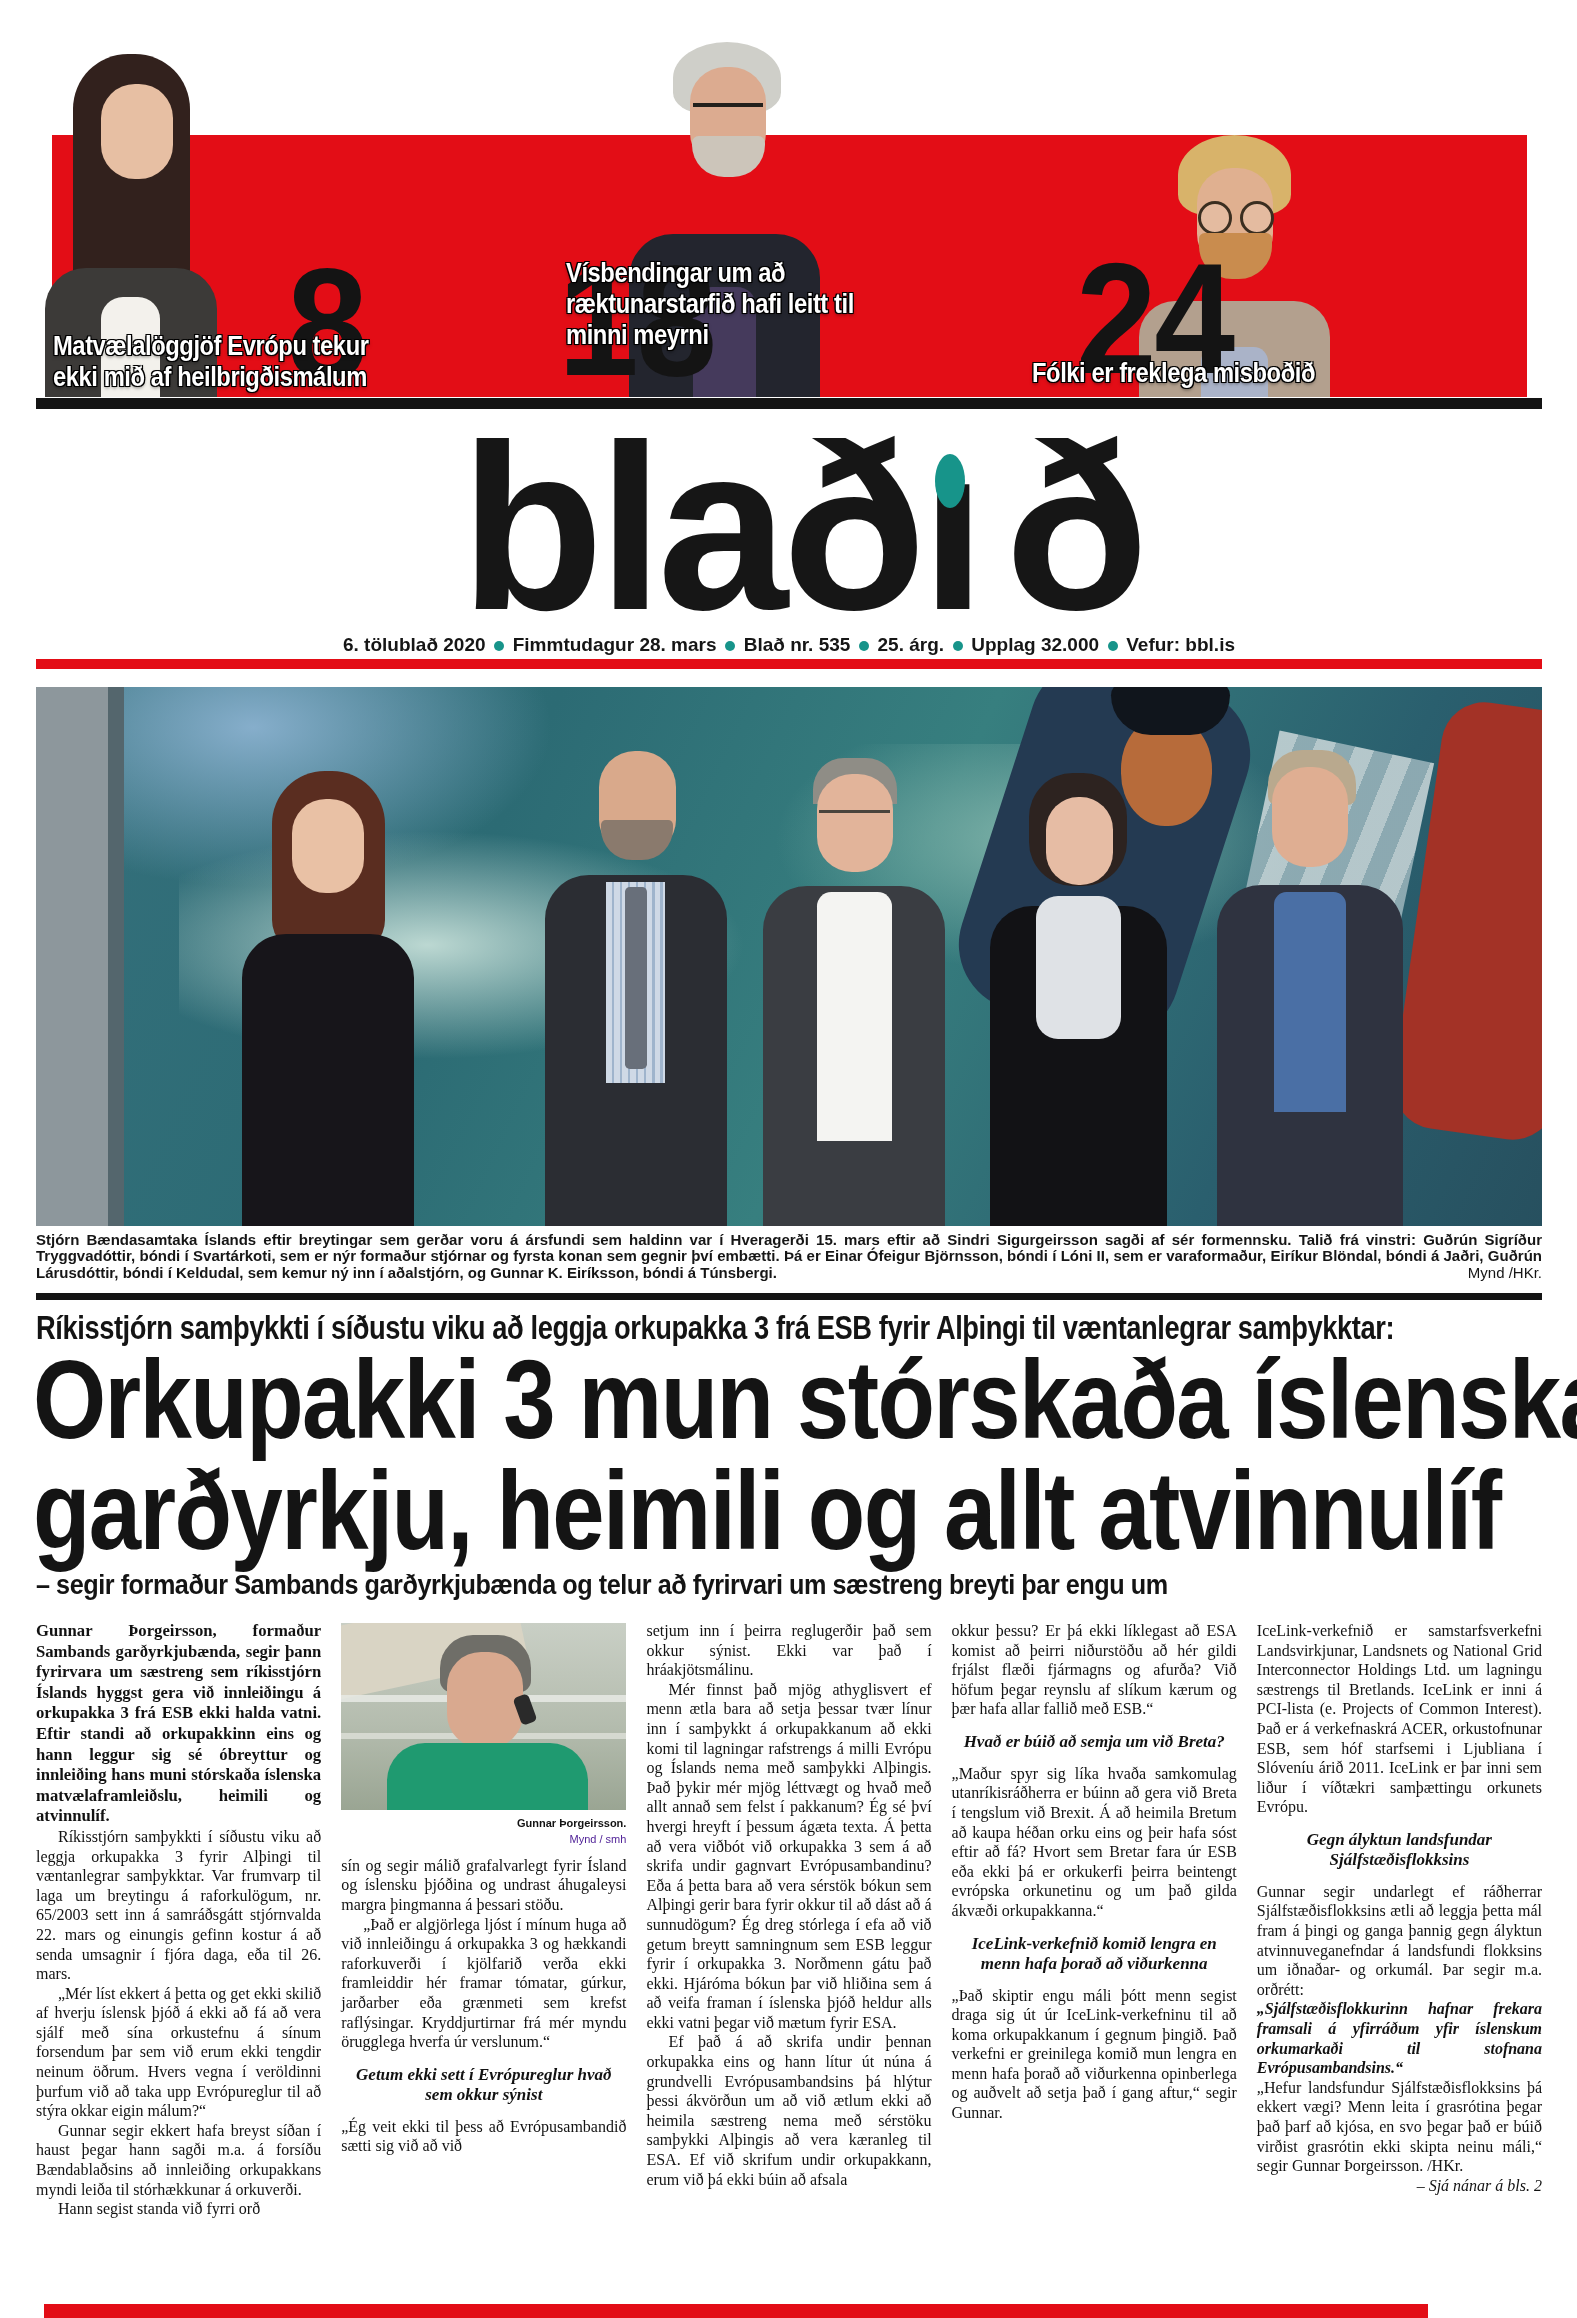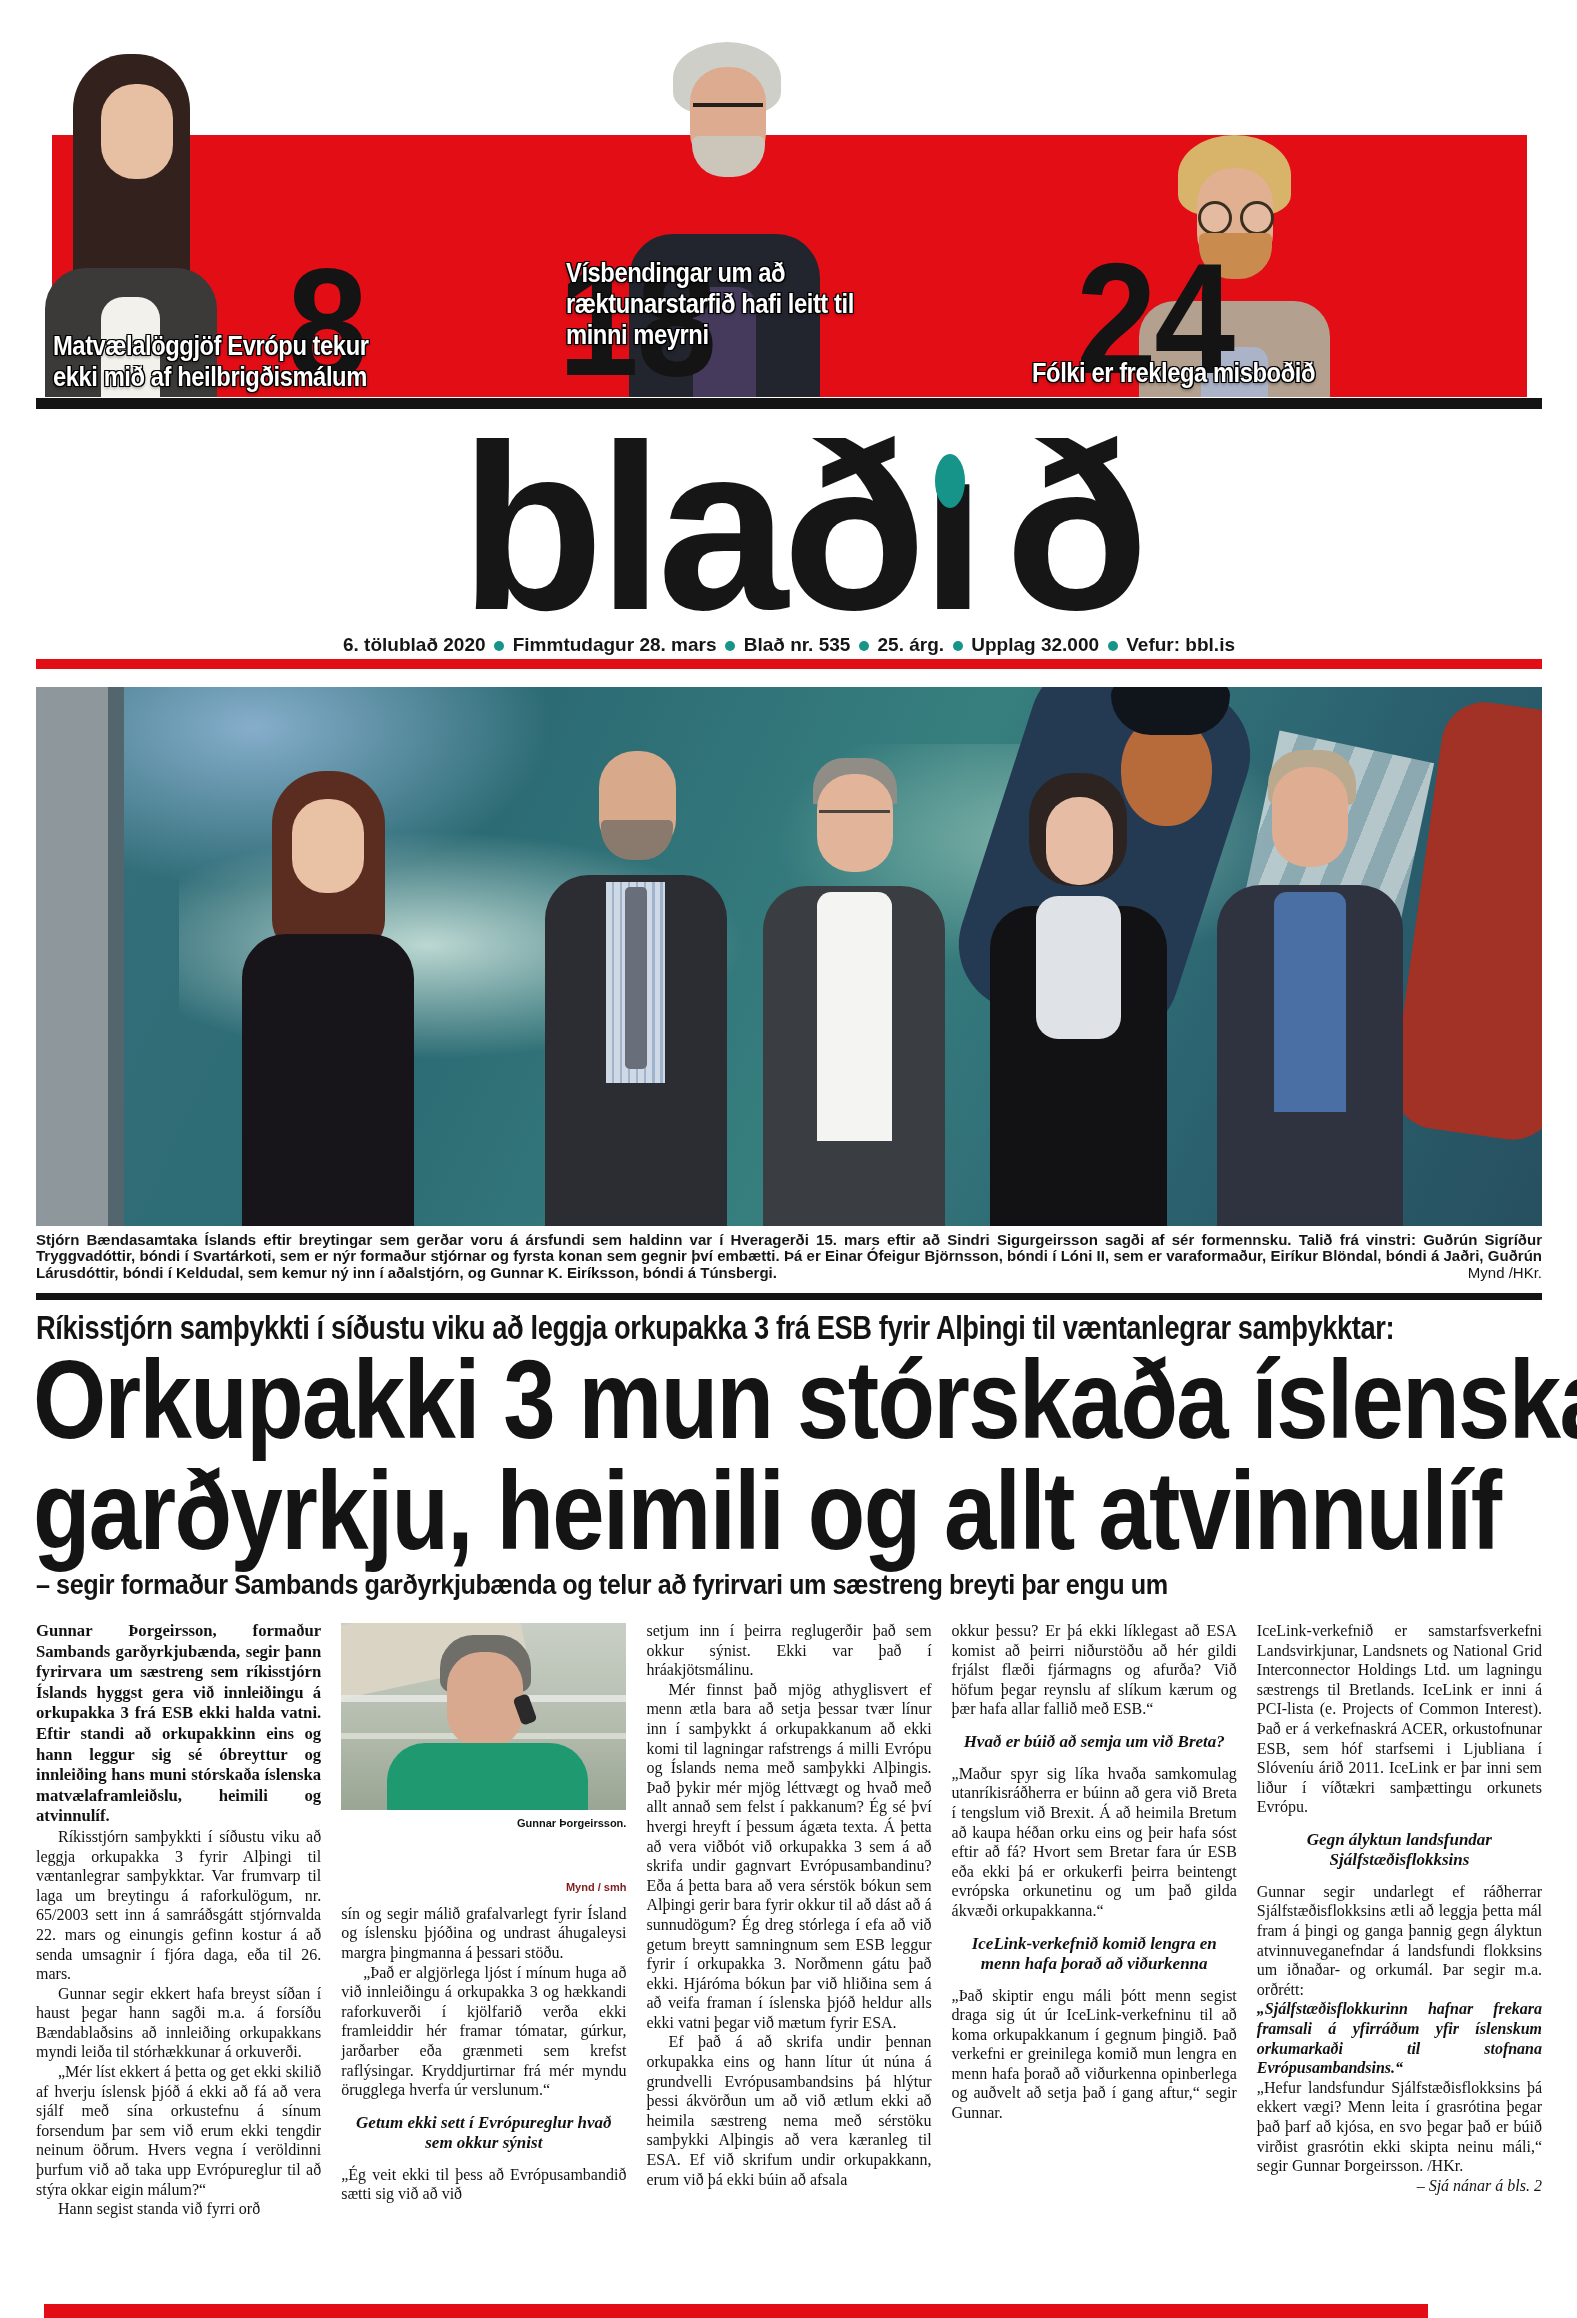--- a/index.html
+++ b/index.html
@@ -139,21 +139,21 @@
   .g-roof{left:-19px;top:-14.3px;width:201px;height:72px;background:#d9d4c4;transform:rotate(-12deg);}
   .g-pipe1{left:0;top:72px;width:100%;height:6.7px;background:#e6e8e2;opacity:.9;}
   .g-pipe2{left:0;top:110px;width:100%;height:5.7px;background:#dfe1da;opacity:.8;}
   .g-hair{left:99px;top:12.4px;width:91px;height:57px;background:#6f6e68;border-radius:33px 33px 11.5px 11.5px;}
   .g-face{left:106px;top:29px;width:76px;height:96px;background:#d9a98f;border-radius:34px;}
   .g-ear{left:176px;top:72px;width:16.3px;height:29px;background:#2a2a2a;border-radius:4.8px;transform:rotate(-20deg);}
   .g-torso{left:46px;top:120px;width:201px;height:72px;background:#1f9a70;border-radius:38px 38px 0 0;}
   .gcaption{display:flex;justify-content:space-between;align-items:flex-end;
             font-family:"Liberation Sans",sans-serif;font-size:11px;line-height:16.3px;margin-bottom:8.6px;flex-direction:column;}
   .gcaption .gname{font-weight:bold;}
-  .gcaption .gcredit{font-weight:bold;color:#7f1d1d;margin-top:48px;}
+  .gcaption .gcredit{font-weight:normal;color:#4c1d95;}
 
   .bottom-red{position:absolute;left:44px;top:2304px;width:1384px;height:15px;background:#e30d16;}
 </style>
 </head>
 <body>
 
 <div id="page">
 
   <div class="red-band"></div>
 
@@ -267,22 +267,22 @@
   <h1 class="headline">
     <span>Orkupakki 3 mun stórskaða íslenska</span>
     <span>garðyrkju, heimili og allt atvinnulíf</span>
   </h1>
   <div class="subdeck">– segir formaður Sambands garðyrkjubænda og telur að fyrirvari um sæstreng breyti þar engu um</div>
 
   <section class="body">
     <div class="bcol">
       <p class="lede">Gunnar Þorgeirsson, formaður Sambands garðyrkjubænda, segir þann fyrirvara um sæstreng sem ríkisstjórn Íslands hyggst gera við innleiðingu á orkupakka 3 frá ESB ekki halda vatni. Eftir standi að orkupakkinn eins og hann leggur sig sé óbreyttur og innleiðing hans muni stórskaða íslenska matvælaframleiðslu, heimili og atvinnulíf.</p>
       <p class="para">Ríkisstjórn samþykkti í síðustu viku að leggja orkupakka 3 fyrir Alþingi til væntanlegrar samþykktar. Var frumvarp til laga um breytingu á raforkulögum, nr. 65/2003 sett inn á samráðsgátt stjórnvalda 22. mars og einungis gefinn kostur á að senda umsagnir í fjóra daga, eða til 26. mars.</p>
+      <p class="para">„Mér líst ekkert á þetta og get ekki skilið af hverju íslensk þjóð á ekki að fá að vera sjálf með sína orkustefnu á sínum forsendum þar sem við erum ekki tengdir neinum öðrum. Hvers vegna í veröldinni þurfum við að taka upp Evrópureglur til að stýra okkar eigin málum?“</p>
       <p class="para">Gunnar segir ekkert hafa breyst síðan í haust þegar hann sagði m.a. á forsíðu Bændablaðsins að innleiðing orkupakkans myndi leiða til stórhækkunar á orkuverði.</p>
-      <p class="para">„Mér líst ekkert á þetta og get ekki skilið af hverju íslensk þjóð á ekki að fá að vera sjálf með sína orkustefnu á sínum forsendum þar sem við erum ekki tengdir neinum öðrum. Hvers vegna í veröldinni þurfum við að taka upp Evrópureglur til að stýra okkar eigin málum?“</p>
       <p class="para">Hann segist standa við fyrri orð</p>
     </div>
 
     <div class="bcol">
       <div class="gphoto">
         <div class="g-roof"></div>
         <div class="g-pipe1"></div>
         <div class="g-pipe2"></div>
         <div class="g-hair"></div>
         <div class="g-face"></div>

